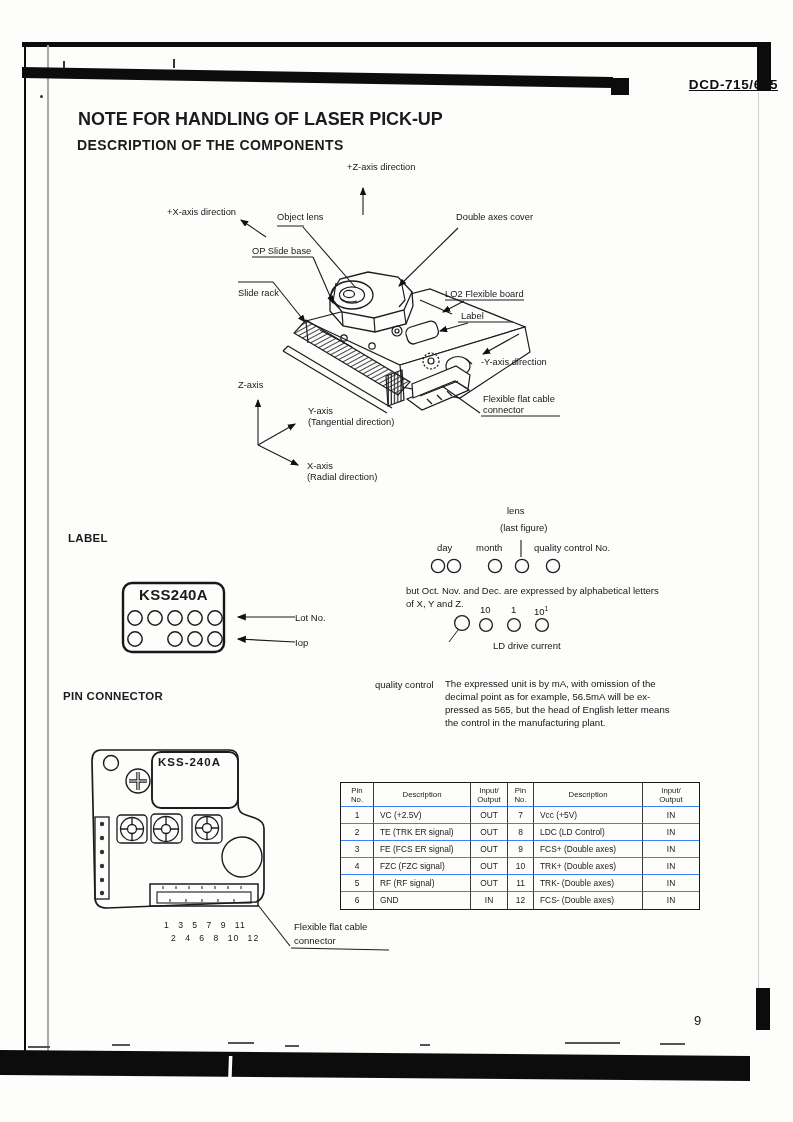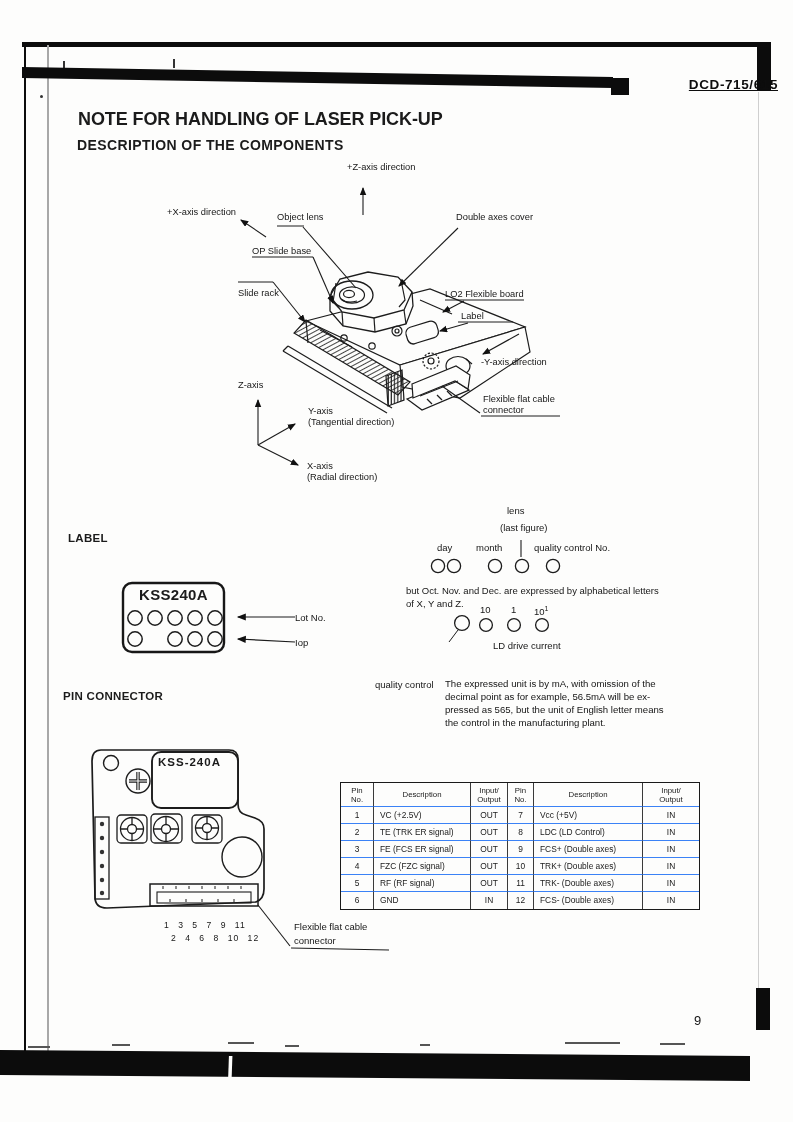--- a/index.html
+++ b/index.html
@@ -264,21 +264,21 @@
   <div class="t2" style="left:406px;top:585px;">but Oct. Nov. and Dec. are expressed by alphabetical letters</div>
   <div class="t2" style="left:406px;top:598px;">of X, Y and Z.</div>
   <div class="t2" style="left:480px;top:604px;">10</div>
   <div class="t2" style="left:511px;top:604px;">1</div>
   <div class="t2" style="left:534px;top:603px;"><span>10</span><sup>1</sup></div>
   <div class="t2" style="left:375px;top:639px;margin-top:40px;">quality control</div>
   <div class="t2" style="left:493px;top:640px;">LD drive current</div>
 
   <div class="noteline" style="left:445px;top:678px;">The expressed unit is by mA, with omission of the</div>
   <div class="noteline" style="left:445px;top:691px;">decimal point as for example, 56.5mA will be ex-</div>
-  <div class="noteline" style="left:445px;top:704px;">pressed as 565, but the unit of English letter means</div>
+  <div class="noteline" style="left:445px;top:704px;">pressed as 565, but the head of English letter means</div>
   <div class="noteline" style="left:445px;top:717px;">the control in the manufacturing plant.</div>
 
   <div class="abs b" style="left:158px;top:756px;font-size:11.5px;letter-spacing:1px;">KSS-240A</div>
   <div class="pins" style="left:164px;top:920px;">1 3 5 7 9 11</div>
   <div class="pins" style="left:171px;top:933px;">2 4 6 8 10 12</div>
   <div class="t" style="left:294px;top:921px;font-size:9.5px;">Flexible flat cable</div>
   <div class="t" style="left:294px;top:935px;font-size:9.5px;">connector</div>
 
   <div id="pin-table">
     <div class="c th">

